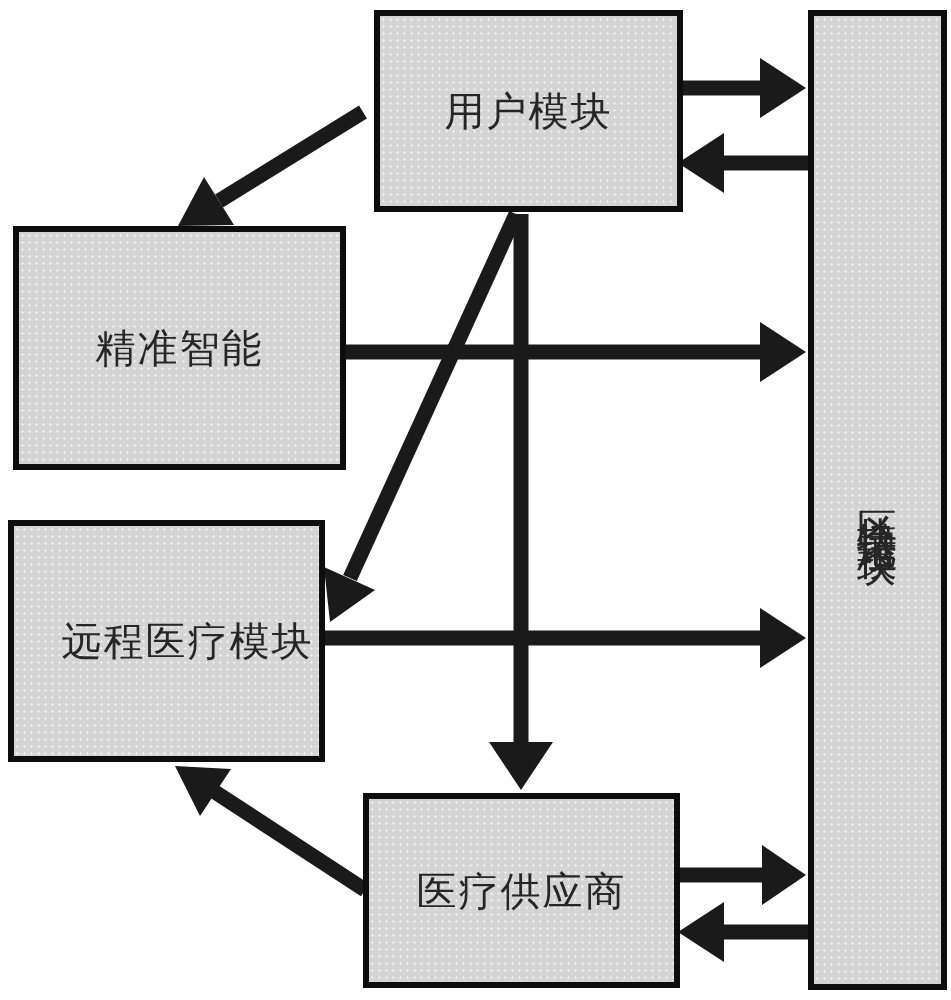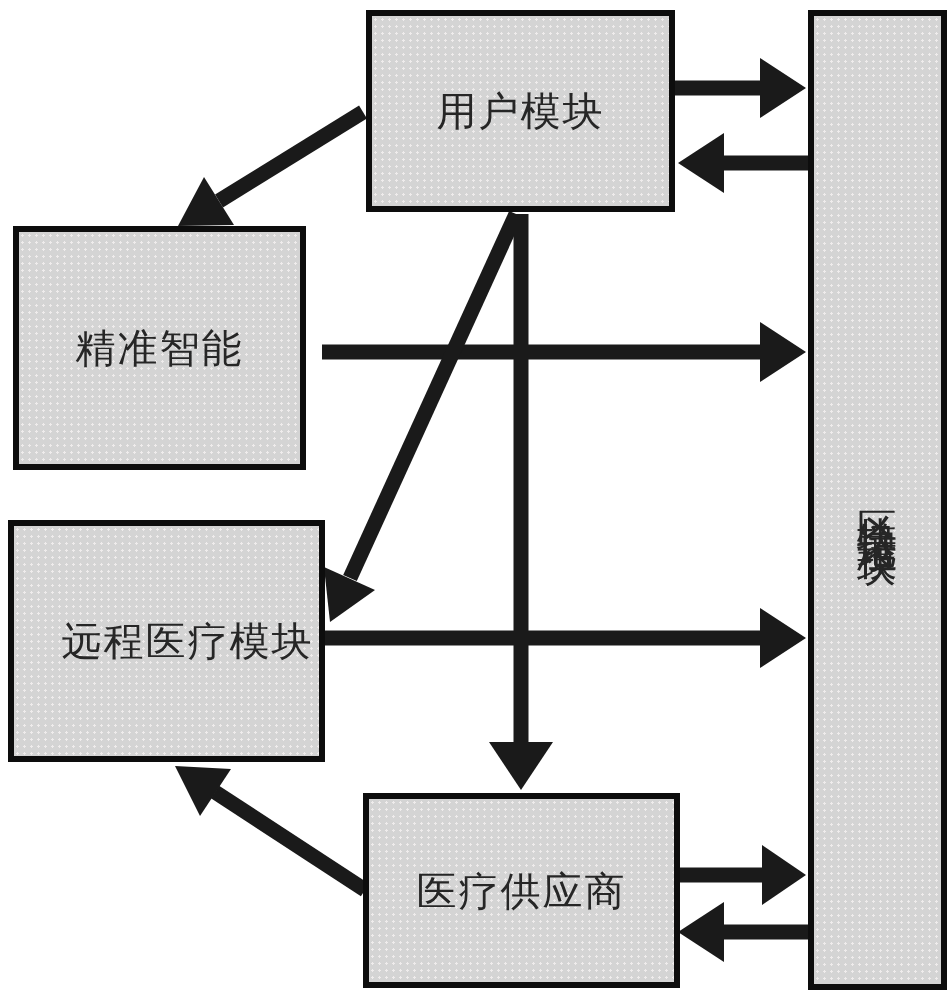--- a/index.html
+++ b/index.html
@@ -40,22 +40,22 @@
     color: var(--text);
     text-align: center;
   }
   .box .lbl {
     display: block;
     font-size: 40px;
     line-height: 64px;
     letter-spacing: 2px;
     white-space: nowrap;
   }
-  .box-user        { left: 366px; top: 10px;  width: 309px; height: 202px; }
-  .box-precision   { left: 13px;  top: 226px; width: 293px; height: 244px; }
+  .box-user        { left: 374px; top: 10px;  width: 309px; height: 202px; }
+  .box-precision   { left: 13px;  top: 226px; width: 333px; height: 244px; }
   .box-telemed     { left: 8px;   top: 520px; width: 317px; height: 242px; padding-left: 42px; }
   .box-supplier    { left: 363px; top: 793px; width: 317px; height: 195px; gap: 24px; }
   .box-blockchain  { left: 808px; top: 10px;  width: 139px; height: 980px; }
   .box-blockchain .lbl {
     writing-mode: vertical-rl;
     text-orientation: upright;
     letter-spacing: 6px;
     line-height: 1;
     font-size: 40px;
   }

